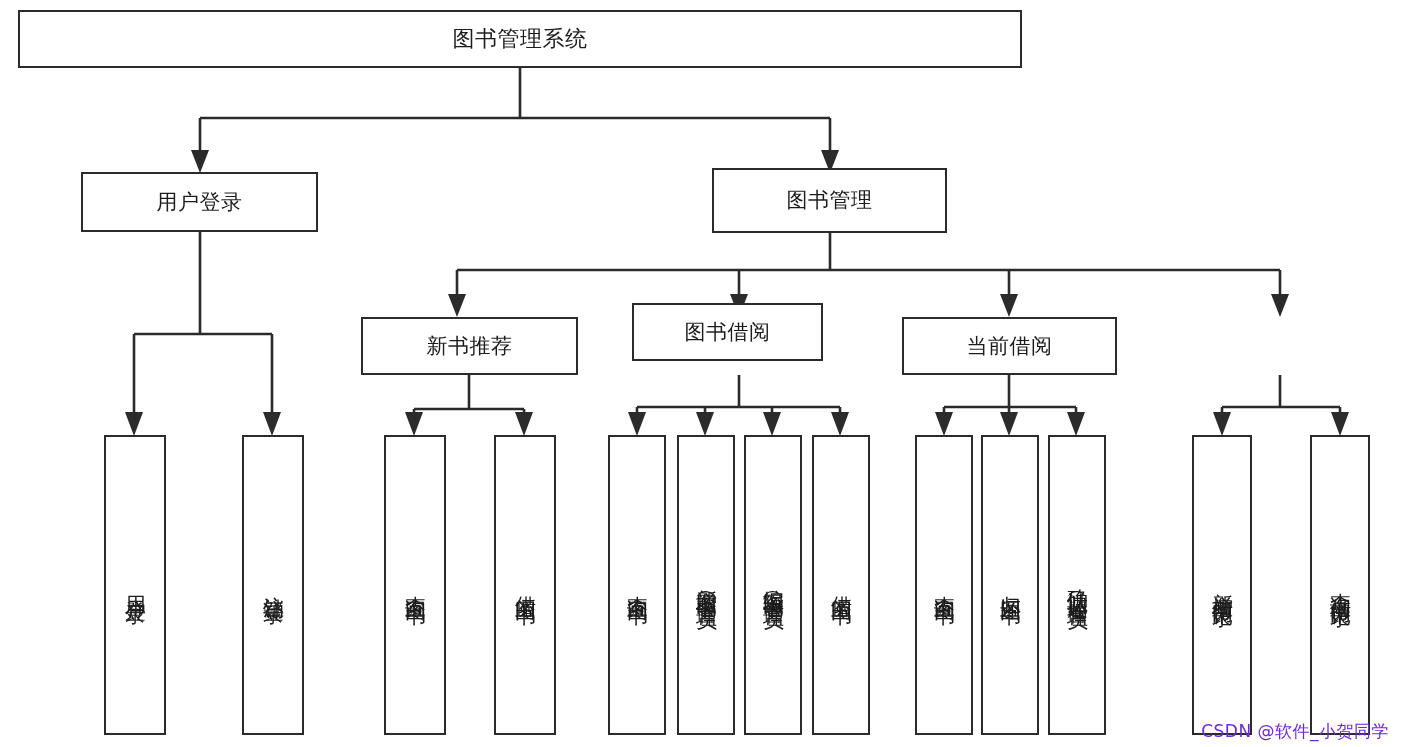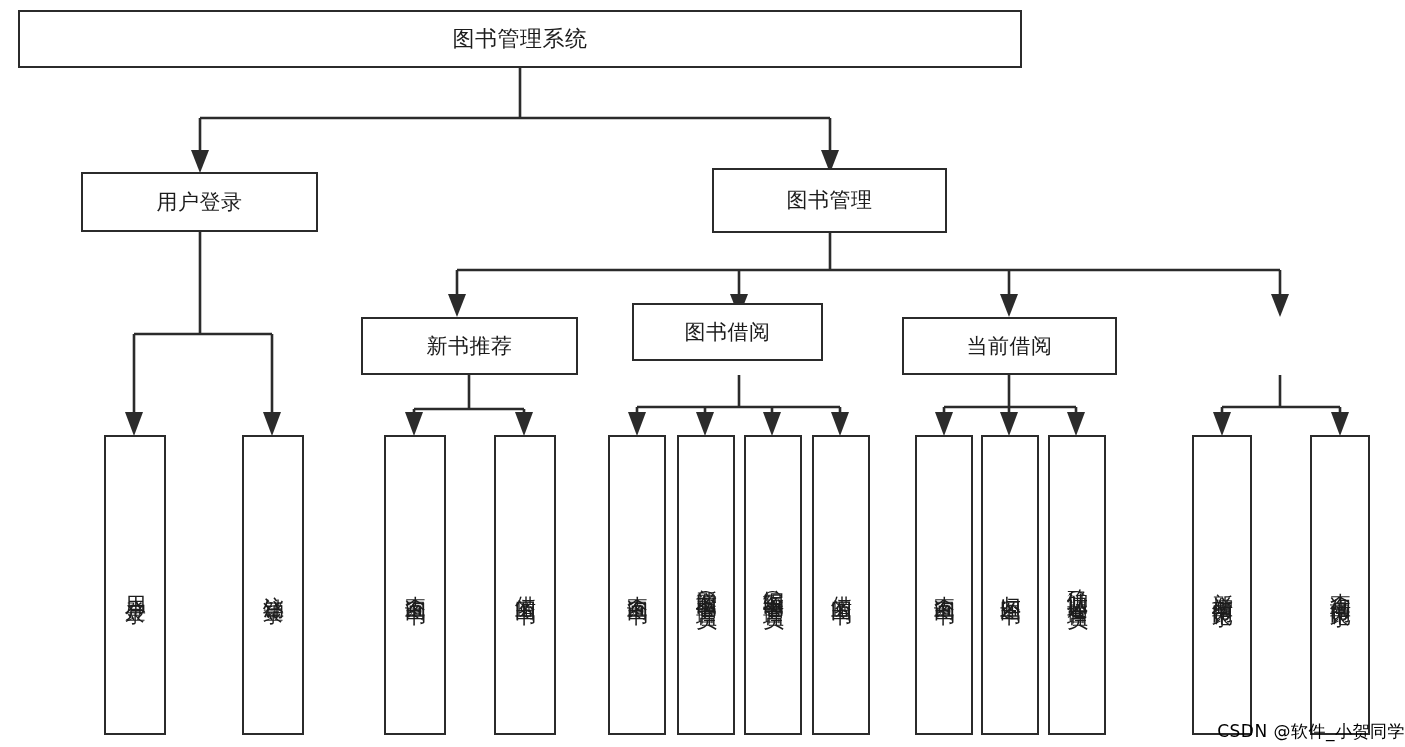--- a/index.html
+++ b/index.html
@@ -51,24 +51,24 @@
     pointer-events:none;
   }
   #wires path, #wires line{
     stroke:#2b2b2b;
     stroke-width:2.6;
     fill:none;
   }
   #wires polygon{ fill:#2b2b2b; }
   .watermark{
     position:absolute;
-    right:0;
+    right:16px;
     bottom:4px;
     font-size:17px;
-    color:#000000;
+    color:#6d28d9;
     letter-spacing:0.5px;
     white-space:nowrap;
   }
 </style>
 </head>
 <body>
 
 <div id="canvas">
 
   <svg id="wires" viewBox="0 0 1405 747">

